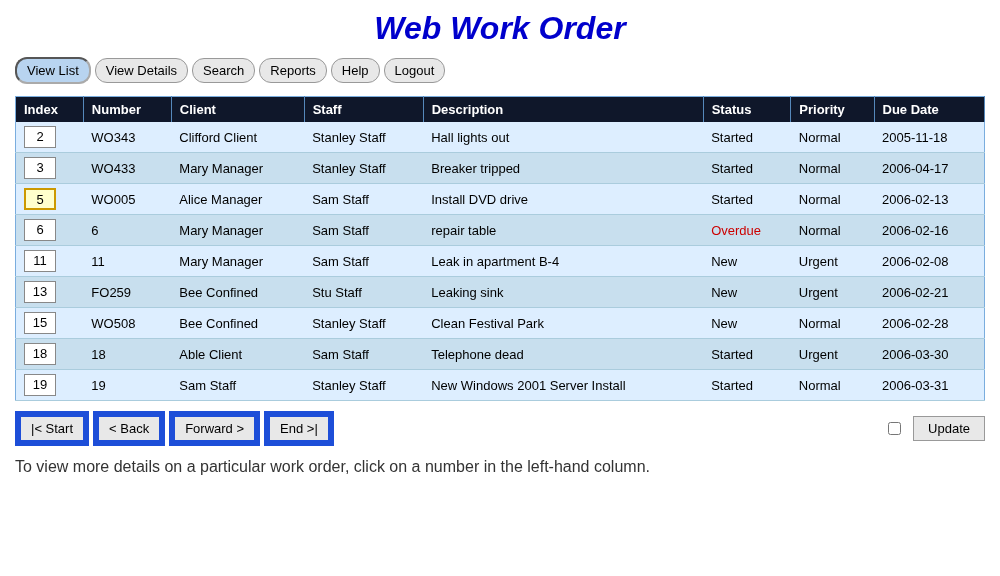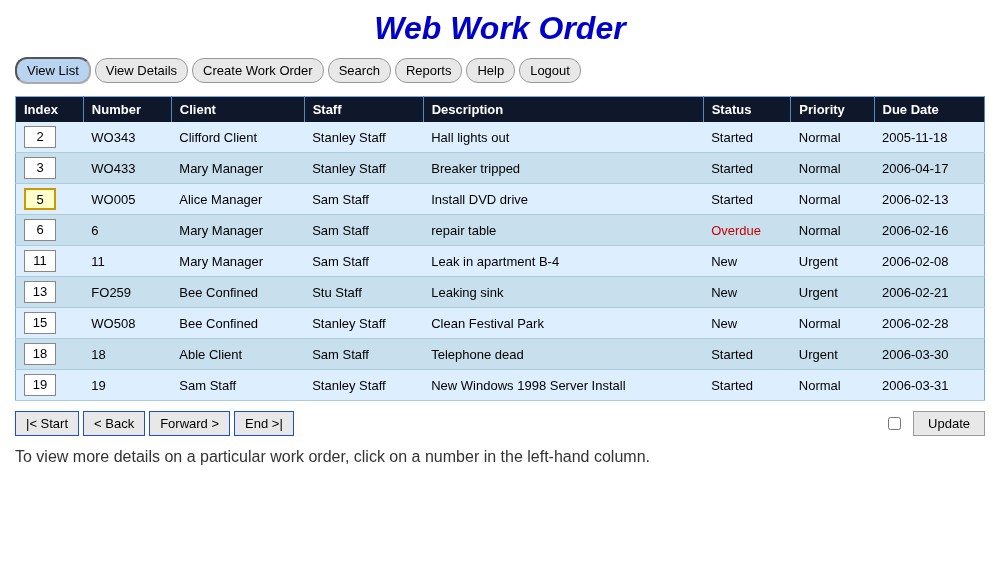--- a/index.html
+++ b/index.html
@@ -79,21 +79,21 @@
       background: #ffffcc;
     }
     .footer-nav {
       display: flex;
       align-items: center;
       gap: 4px;
       margin-top: 10px;
     }
     .footer-btn {
       padding: 4px 10px;
-      border: 1px solid #1d4ed8;
+      border: 6px solid #1d4ed8;
       background: #e8e8e8;
       cursor: pointer;
       font-size: 13px;
     }
     .footer-spacer {
       flex: 1;
     }
     .show-completed {
       display: flex;
       align-items: center;
@@ -116,21 +116,20 @@
     .status-overdue { color: #cc0000; font-weight: normal; }
   </style>
 </head>
 <body>
 
 <h1>Web Work Order</h1>
 
 <div class="nav-bar">
 <button class="nav-btn active">View List</button>
     <button class="nav-btn">View Details</button>
-    <button class="nav-btn">Create Work Order</button>
     <button class="nav-btn">Search</button>
     <button class="nav-btn">Reports</button>
     <button class="nav-btn">Help</button>
     <button class="nav-btn">Logout</button>
   </div>
 
 <table class="work-orders-table">
   <thead>
     <tr>
         <th>Index</th>
@@ -222,21 +221,21 @@
         <td>Telephone dead</td>
         <td>Started</td>
         <td>Urgent</td>
         <td>2006-03-30</td>
       </tr>
       <tr>
         <td><div class="index-btn">19</div></td>
         <td>19</td>
         <td>Sam Staff</td>
         <td>Stanley Staff</td>
-        <td>New Windows 1998 Server Install</td>
+        <td>New Windows 2001 Server Install</td>
         <td>Started</td>
         <td>Normal</td>
         <td>2006-03-31</td>
       </tr>
     </tbody>
 </table>
 
 <div class="footer-nav">
   <button class="footer-btn">|&lt; Start</button>
   <button class="footer-btn">&lt; Back</button>

